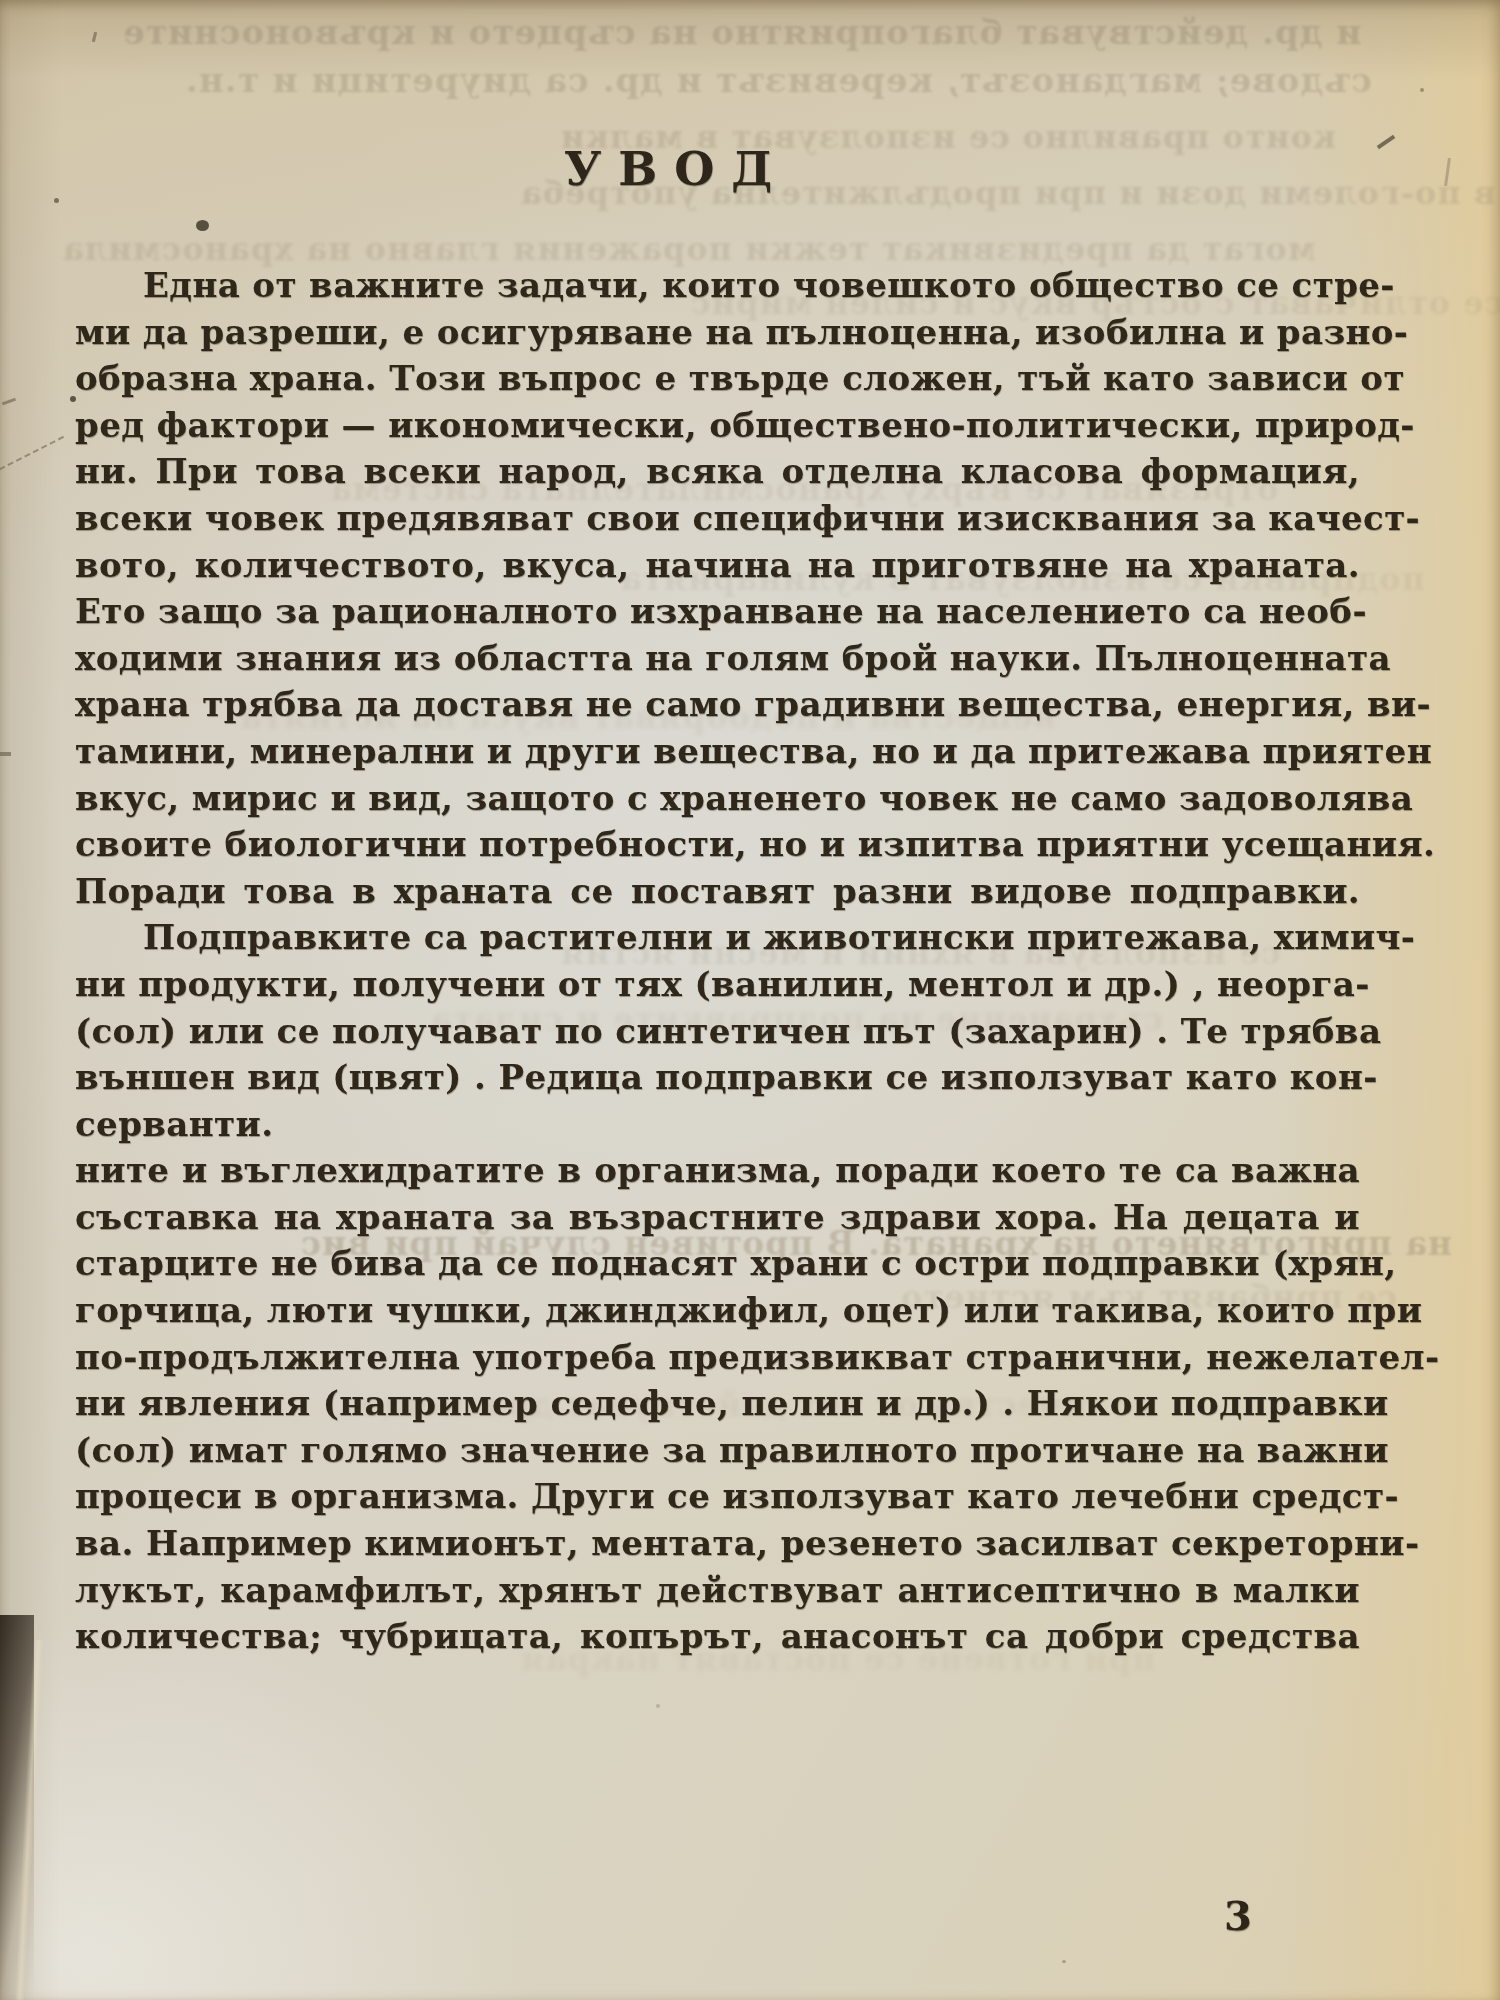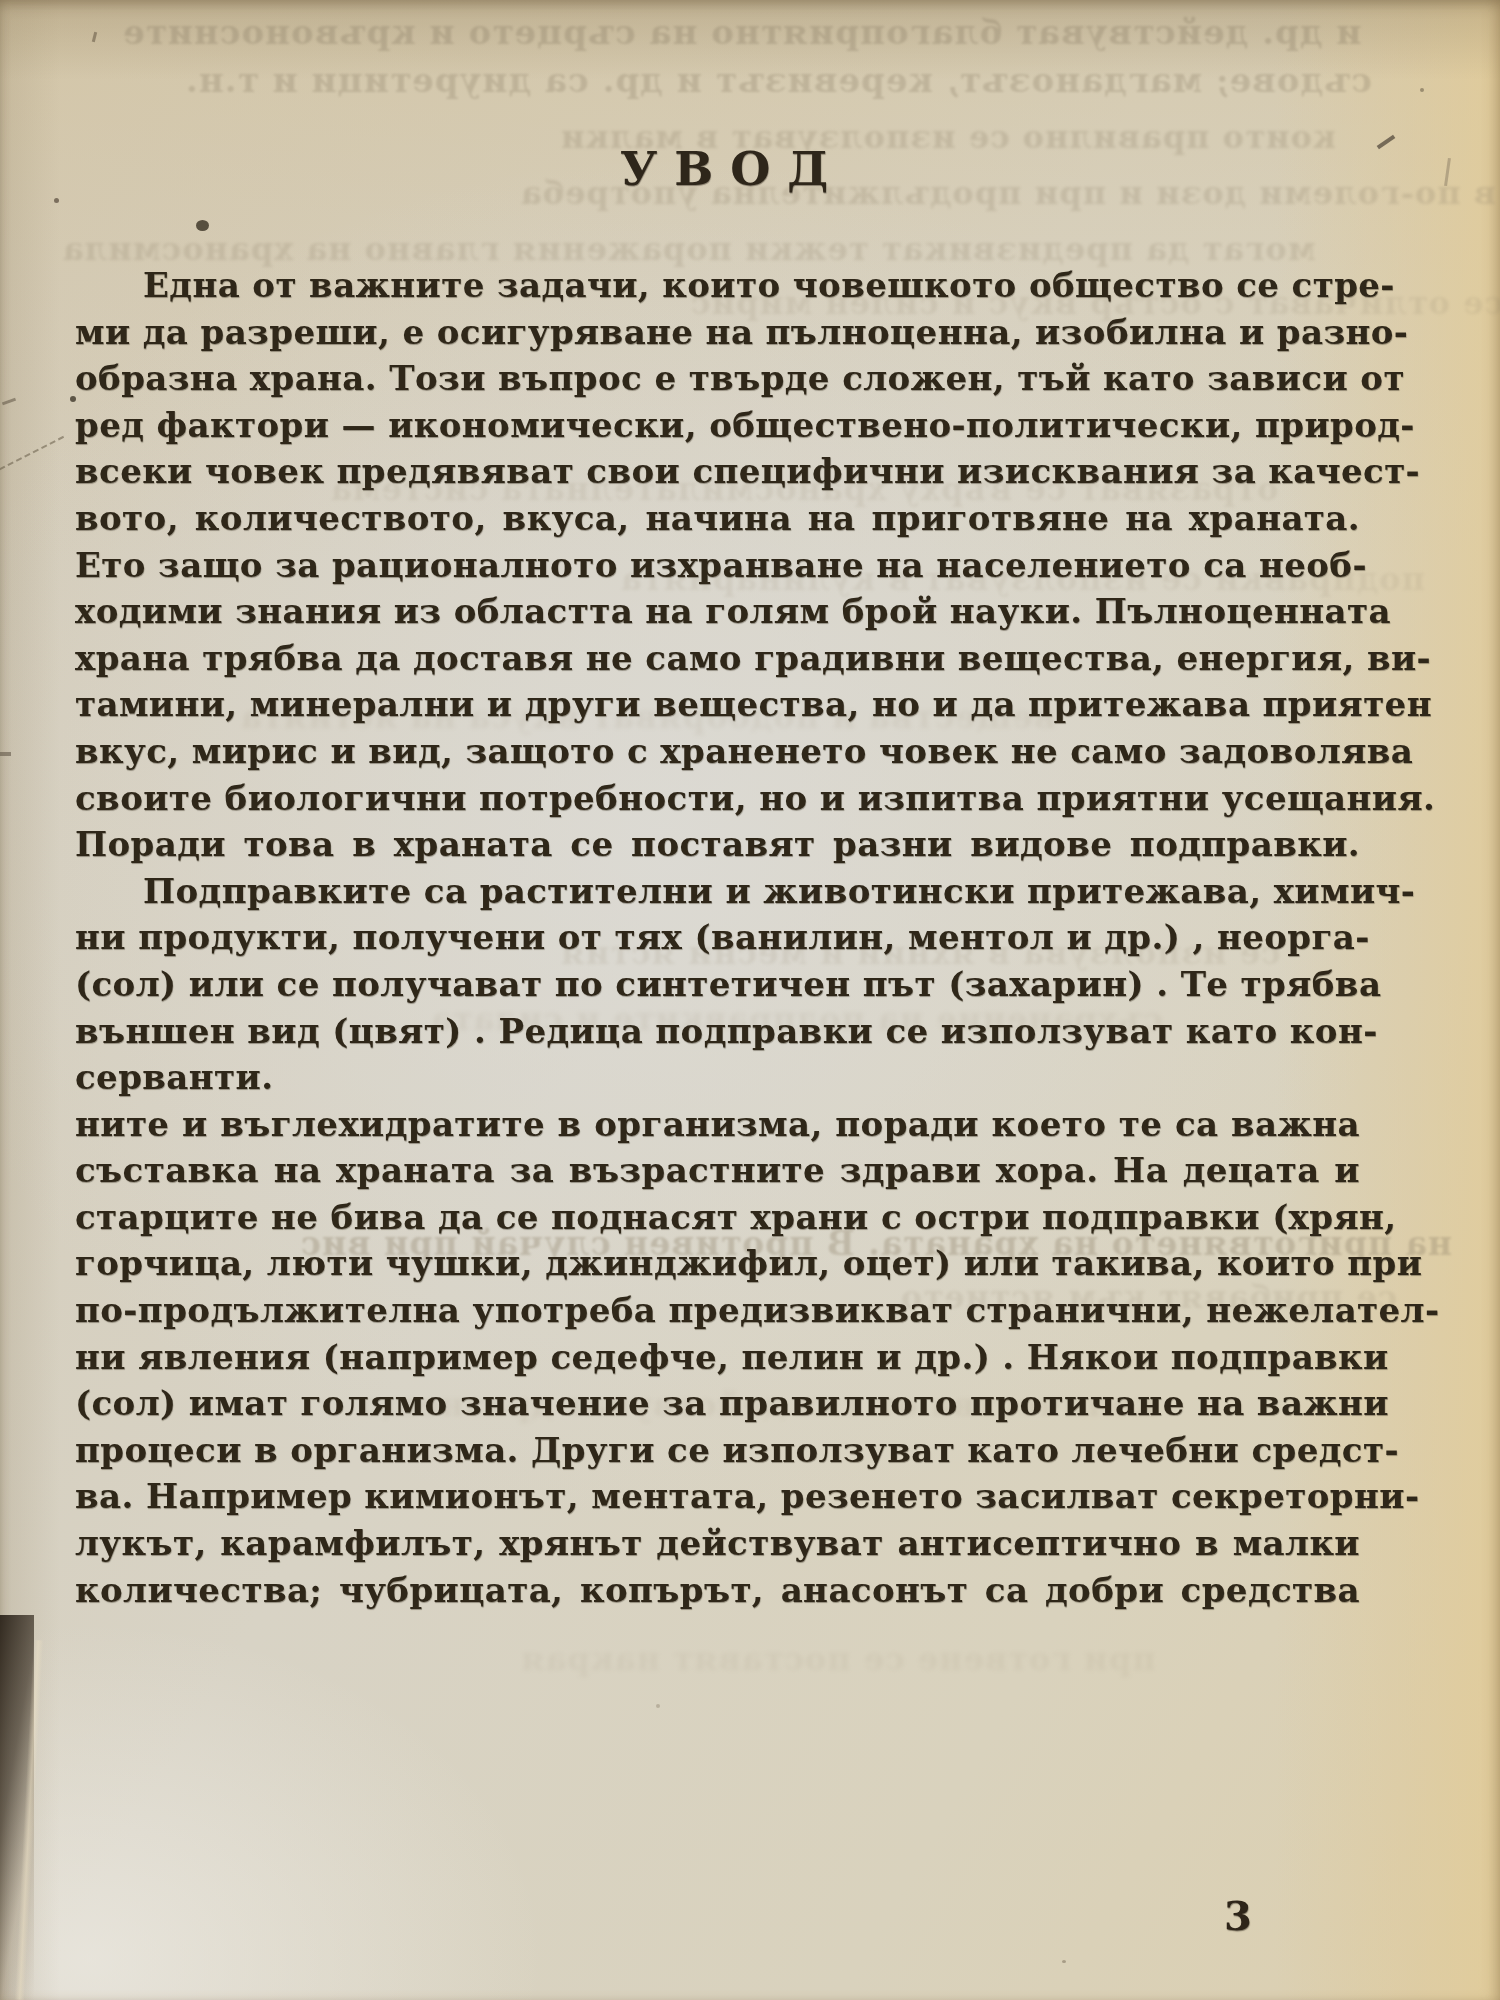--- a/index.html
+++ b/index.html
@@ -31,21 +31,21 @@
     font-weight: 700;
     color: #8d8068;
     transform: scaleX(-1);
     filter: blur(1.2px);
     letter-spacing: 1px;
   }
 
   
   .title {
     position: absolute;
-    left: 620px;
+    left: 564px;
     top: 142px;
     z-index: 3;
     margin: 0;
     font-size: 46px;
     font-weight: 700;
     letter-spacing: 17px;
     color: #2e261a;
     text-shadow: 0.5px 0.8px 0.8px rgba(46,38,26,0.45);
   }
 
@@ -129,20 +129,21 @@
       <div class="ghost" style="left: 520px; top: 1640px; font-size: 32px; opacity: 0.09; filter: blur(2px);">при готвене се поставят накрая</div>
     </div>
 
   <h1 class="title">УВОД</h1>
 
   <div class="text-block">
       <div class="line indent">Една от важните задачи, които човешкото общество се стре-</div>
       <div class="line">ми да разреши, е осигуряване на пълноценна, изобилна и разно-</div>
       <div class="line">образна храна. Този въпрос е твърде сложен, тъй като зависи от</div>
       <div class="line">ред фактори — икономически, обществено-политически, природ-</div>
+      <div class="line">ни. При това всеки народ, всяка отделна класова формация,</div>
       <div class="line">всеки човек предявяват свои специфични изисквания за качест-</div>
       <div class="line">вото, количеството, вкуса, начина на приготвяне на храната.</div>
       <div class="line">Ето защо за рационалното изхранване на населението са необ-</div>
       <div class="line">ходими знания из областта на голям брой науки. Пълноценната</div>
       <div class="line">храна трябва да доставя не само градивни вещества, енергия, ви-</div>
       <div class="line">тамини, минерални и други вещества, но и да притежава приятен</div>
       <div class="line">вкус, мирис и вид, защото с храненето човек не само задоволява</div>
       <div class="line">своите биологични потребности, но и изпитва приятни усещания.</div>
       <div class="line">Поради това в храната се поставят разни видове подправки.</div>
       <div class="line indent">Подправките са растителни и животински притежава, химич-</div>

